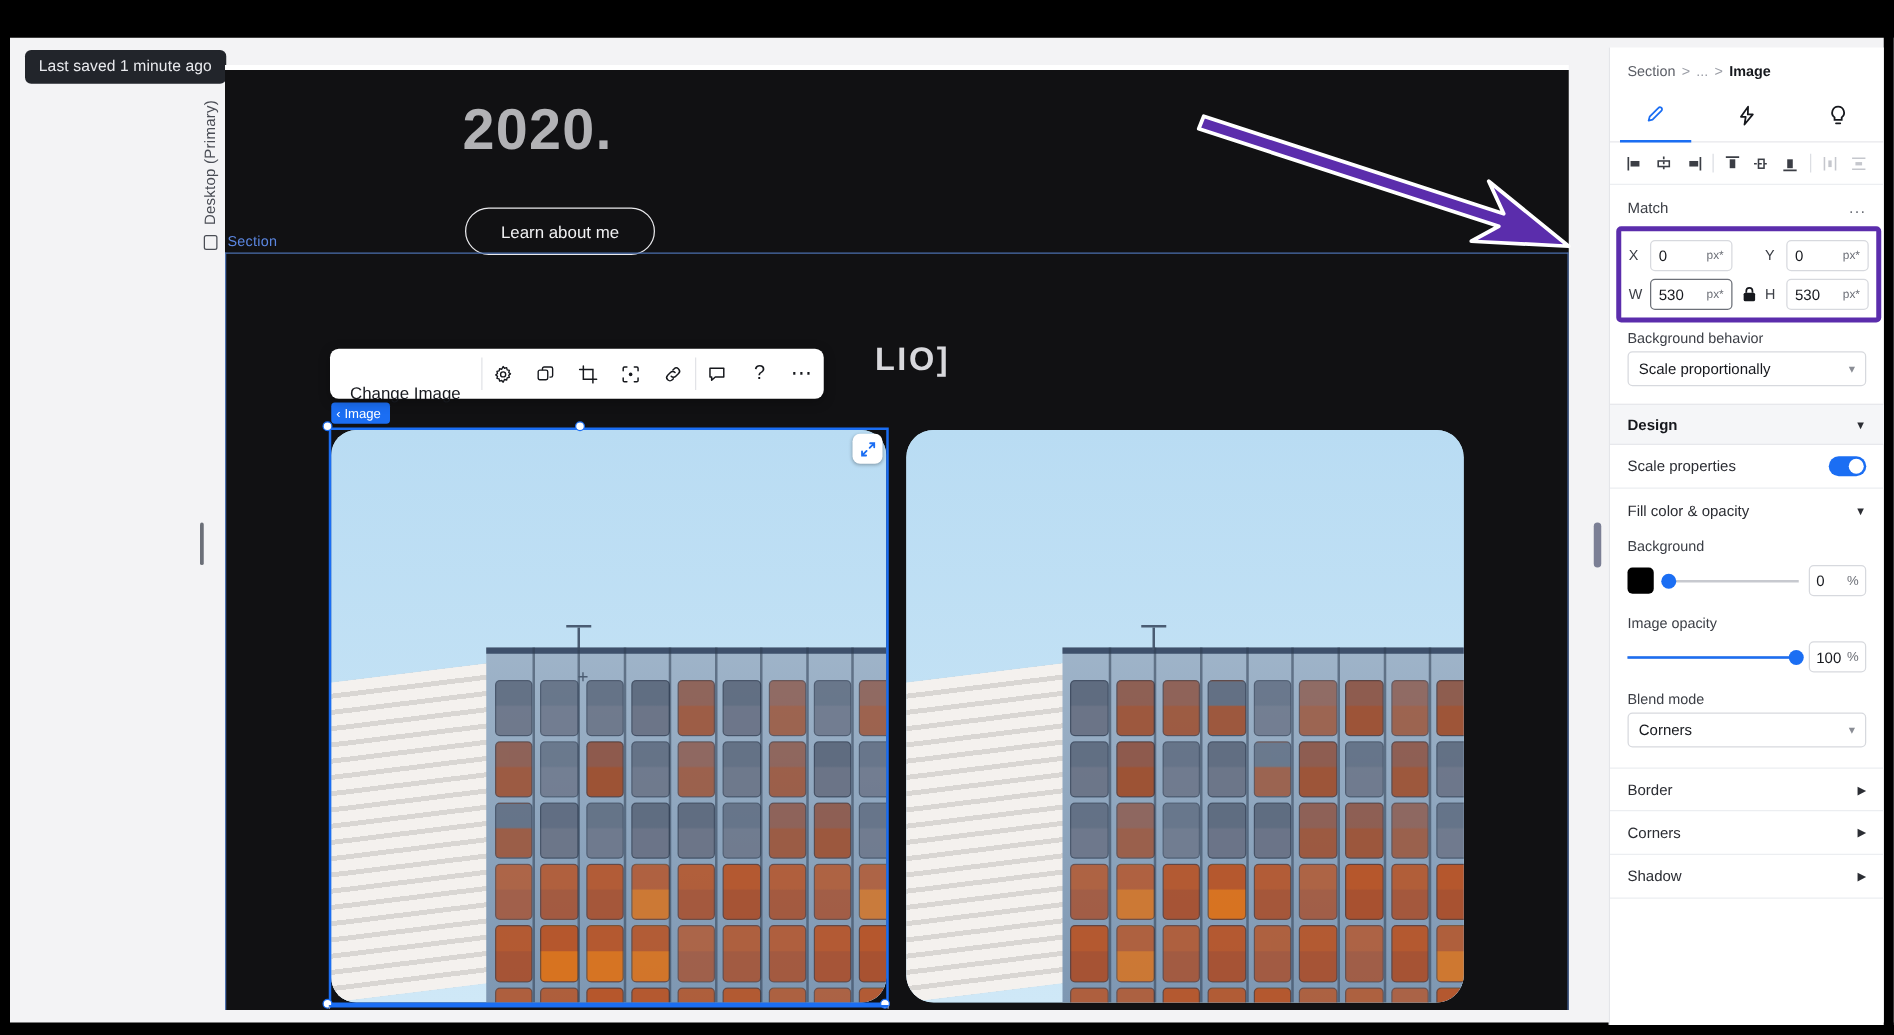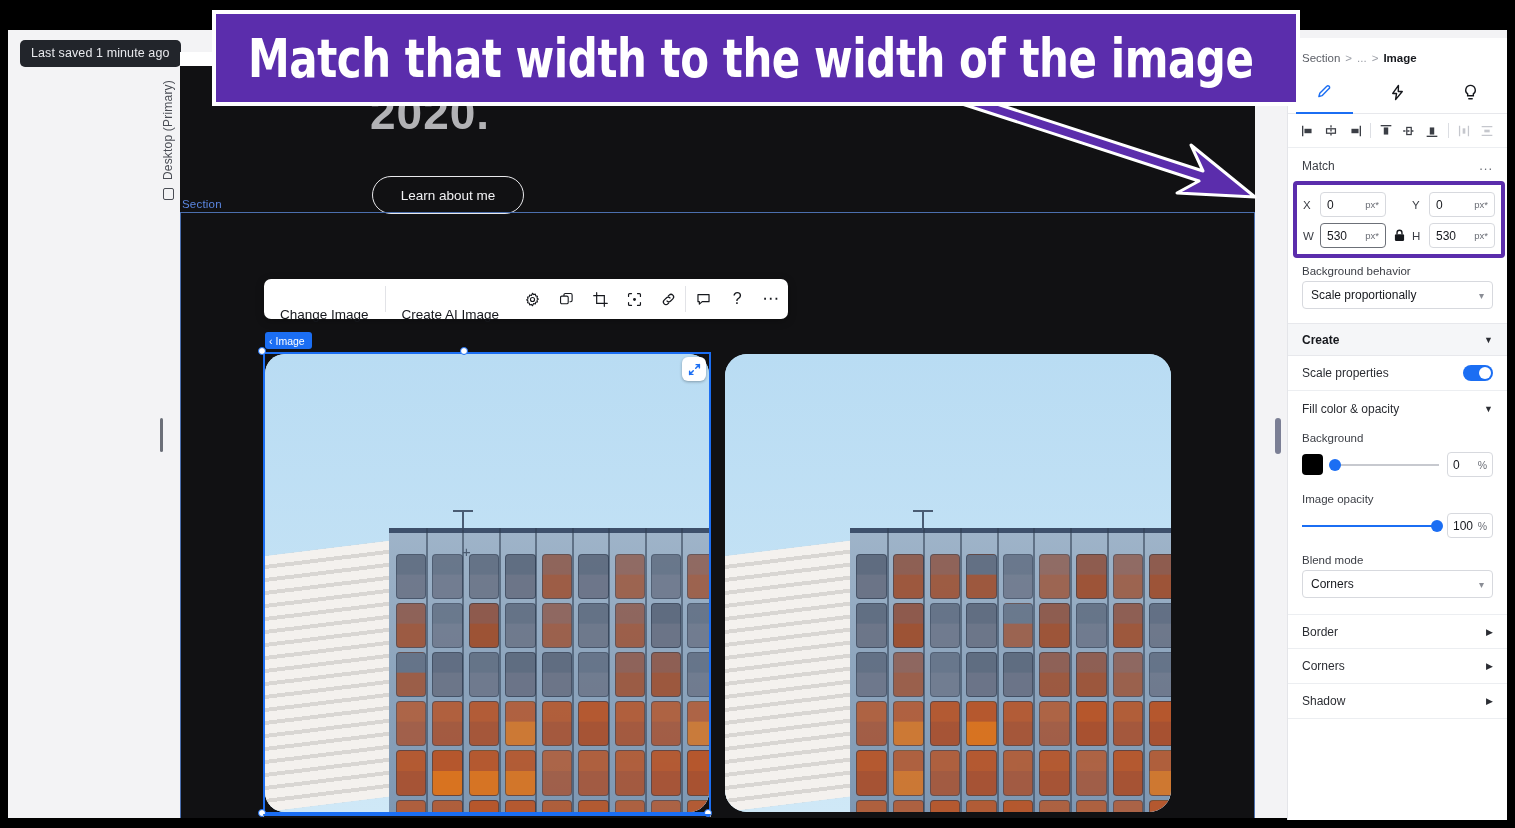--- a/index.html
+++ b/index.html
@@ -34,21 +34,21 @@
   .device-label {
     writing-mode: vertical-rl; transform: rotate(180deg);
     font-size:12px; color:#4a4d55; letter-spacing:.2px; white-space:nowrap;
   }
   .device-icon { width:11px; height:12px; border:1.6px solid #4a4d55; border-radius:2px; }
   .rail-caret { position:absolute; left:160px; top:418px; width:3px; height:34px; background:#6b6f78; border-radius:2px;}
 
   
   .canvas-white { position:absolute; left:180px; top:52px; width:1075px; height:52px; background:#fff; }
   .canvas {
-    position:absolute; left:180px; top:66px; width:1075px; height:752px;
+    position:absolute; left:180px; top:56px; width:1075px; height:752px;
     background:#111113; overflow:hidden;
   }
   .hero-cut {
     position:absolute; left:190px; top:20px;
     font-size:46px; font-weight:700; color:#cfcfd2;
     letter-spacing:1px; opacity:.85;
   }
   .learn-btn {
     position:absolute; left:192px; top:110px;
     width:152px; height:38px; border:1.6px solid #e9e9ec; border-radius:20px;
@@ -444,21 +444,20 @@
             <div class="col-line" style="left: 77.7778%;"></div>
             <div class="col-line" style="left: 88.8889%;"></div>
           </div>
       </div>
     </div>
   </div>
 
   <div class="toolbar">
     <div class="tb-text">Change Image</div>
     <div class="tb-sep"></div>
-    <div class="tb-text">Create AI Image</div>
 
     <div class="tb-icon">
       <svg width="17" height="17" viewBox="0 0 20 20">
           <path d="M10 2.6l1.3 1.6 2-.5.5 2 2 .5-.5 2 1.6 1.3-1.6 1.3.5 2-2 .5-.5 2-2-.5L10 17.4 8.7 15.8l-2 .5-.5-2-2-.5.5-2L3.1 10.5 4.7 9.2l-.5-2 2-.5.5-2 2 .5z" fill="none" stroke="#16181d" stroke-width="1.3" stroke-linejoin="round"></path>
           <circle cx="10" cy="10" r="2.4" fill="none" stroke="#16181d" stroke-width="1.3"></circle>
         </svg>
     </div>
     <div class="tb-icon">
       <svg width="17" height="17" viewBox="0 0 20 20">
           <rect x="3" y="6" width="9" height="9" rx="1.6" fill="none" stroke="#16181d" stroke-width="1.3"></rect>
@@ -591,21 +590,21 @@
 
     <div class="field-label">Background behavior</div>
     <div class="select">
       <span>Scale proportionally</span>
       <span class="chev">▾</span>
     </div>
 
     <div style="height:14px"></div>
 
     <div class="row-head">
-      <span>Create</span>
+      <span>Design</span>
       <span class="tri-d">▼</span>
     </div>
 
     <div class="row-item">
       <span>Scale properties</span>
       <span class="toggle"></span>
     </div>
 
     <div class="row-item" style="border-bottom:none">
       <span>Fill color &amp; opacity</span>
@@ -694,17 +693,14 @@
           <span class="sz-unit">px*</span>
         </span>
       </div>
     </div>
   </div>
 
   <svg class="arrow-svg" width="340" height="130" viewBox="0 0 340 130">
     <path d="M8 8 L248 86 L236 60 L300 112 L222 108 L244 96 L4 18 Z" fill="#5B2DAC" stroke="#ffffff" stroke-width="3" stroke-linejoin="round"></path>
   </svg>
 
-  <div class="callout">
-    <span class="callout-text">Match that width to the width of the image</span>
-  </div>
 
 </div>
 
 </body></html>

